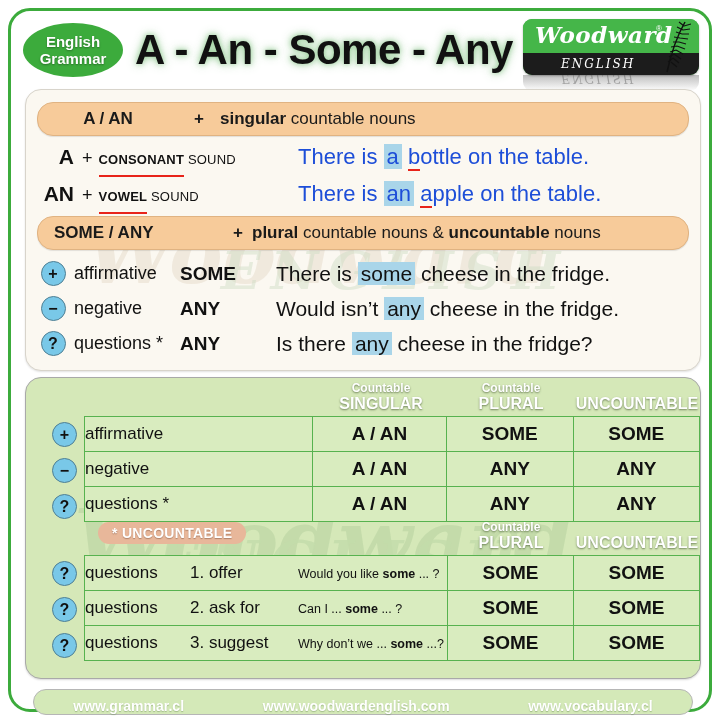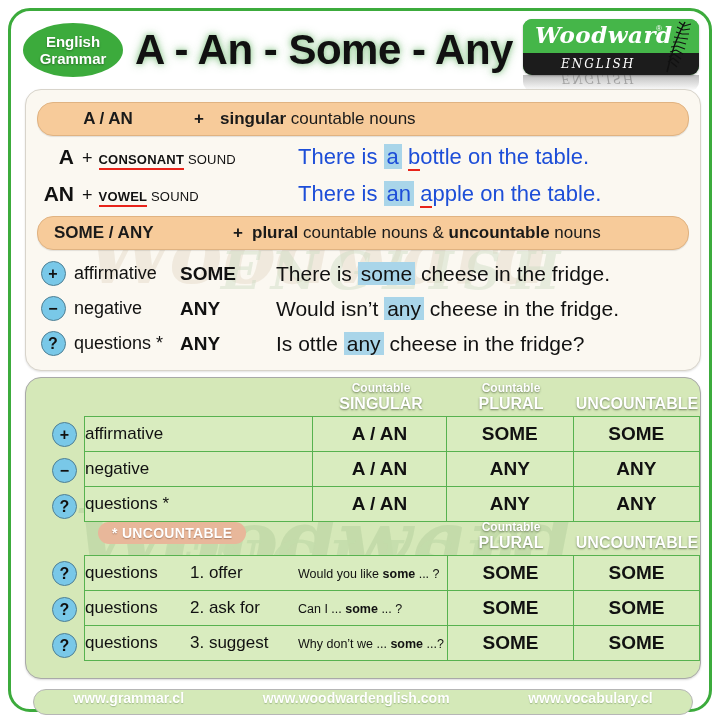--- a/index.html
+++ b/index.html
@@ -97,21 +97,21 @@
   .orange-bar.wide .plus{width:28px;}
   b{font-weight:bold;}
 
   .rule-row{
     position:relative;height:33px;display:flex;align-items:center;margin-top:4px;
   }
   .rule-left{width:272px;display:flex;align-items:baseline;padding-left:12px;box-sizing:border-box;}
   .rule-art{font-size:21px;font-weight:bold;color:#111;display:inline-block;text-align:right;}
   .rule-plus{font-size:18px;margin:0 6px 0 8px;color:#111;}
   .rule-sound{font-size:13px;color:#111;letter-spacing:.2px;}
-  .rule-sound .u{font-weight:bold;border-bottom:2px solid #e8231a;padding-bottom:1px;}
+  .rule-sound .u{font-weight:bold;border-bottom:2px solid #e8231a;padding-bottom:8px;}
   .rule-sent{font-size:22px;color:#1d4ed8;white-space:nowrap;}
   .hl{background:#a9d5e9;padding:0 3px;}
   .redu{border-bottom:2px solid #e8231a;}
 
   .sa-row{position:relative;height:35px;display:flex;align-items:center;}
   .sa-icon{width:30px;display:flex;justify-content:center;margin-left:12px;}
   .circ{
     width:23px;height:23px;border-radius:50%;
     background:#79c8e8;border:1.5px solid #4f7f93;
     display:flex;align-items:center;justify-content:center;
@@ -158,21 +158,21 @@
   td.exc-cell{padding-left:14px;font-size:17px;text-align:left;white-space:nowrap;}
   .exc-q{display:inline-block;width:105px;}
   .exc-n{display:inline-block;width:108px;font-weight:normal;}
   .exc-ex{font-size:12.5px;}
 
   
   .footer{
     position:absolute;left:22px;top:678px;width:660px;height:26px;
     box-sizing:border-box;
     background:#d4e9b8;border:1.5px solid #b6b6b6;border-radius:13px;
-    display:flex;align-items:flex-start;justify-content:space-around;
+    display:flex;align-items:flex-end;justify-content:space-around;
     color:#ffffff;font-size:14px;font-weight:bold;
     text-shadow:0 1px 1px rgba(120,150,100,.55);
   }
 </style>
 </head>
 <body>
 
 <div class="page">
  <div class="frame">
 
@@ -255,21 +255,21 @@
       <span class="sa-word">ANY</span>
       <span class="sa-sent"><span>Would isn’t </span><span class="hl">any</span><span> cheese in the fridge.</span></span>
     </div>
 
     <div class="sa-row">
       <span class="sa-icon">
             <span class="circ">?</span>
           </span>
       <span class="sa-type">questions *</span>
       <span class="sa-word">ANY</span>
-      <span class="sa-sent"><span>Is ottle </span><span class="hl">any</span><span> cheese in the fridge?</span></span>
+      <span class="sa-sent"><span>Is there </span><span class="hl">any</span><span> cheese in the fridge?</span></span>
     </div>
   </div>
 
   <div class="green-panel">
     <div class="wm wm-g1">Woodward</div>
     <div class="wm wm-g2">ENGLISH</div>
 
     <div class="colhead">
       <div class="ch" style="left:288px;width:134px;top:0">
         <span class="sub">Countable</span>

